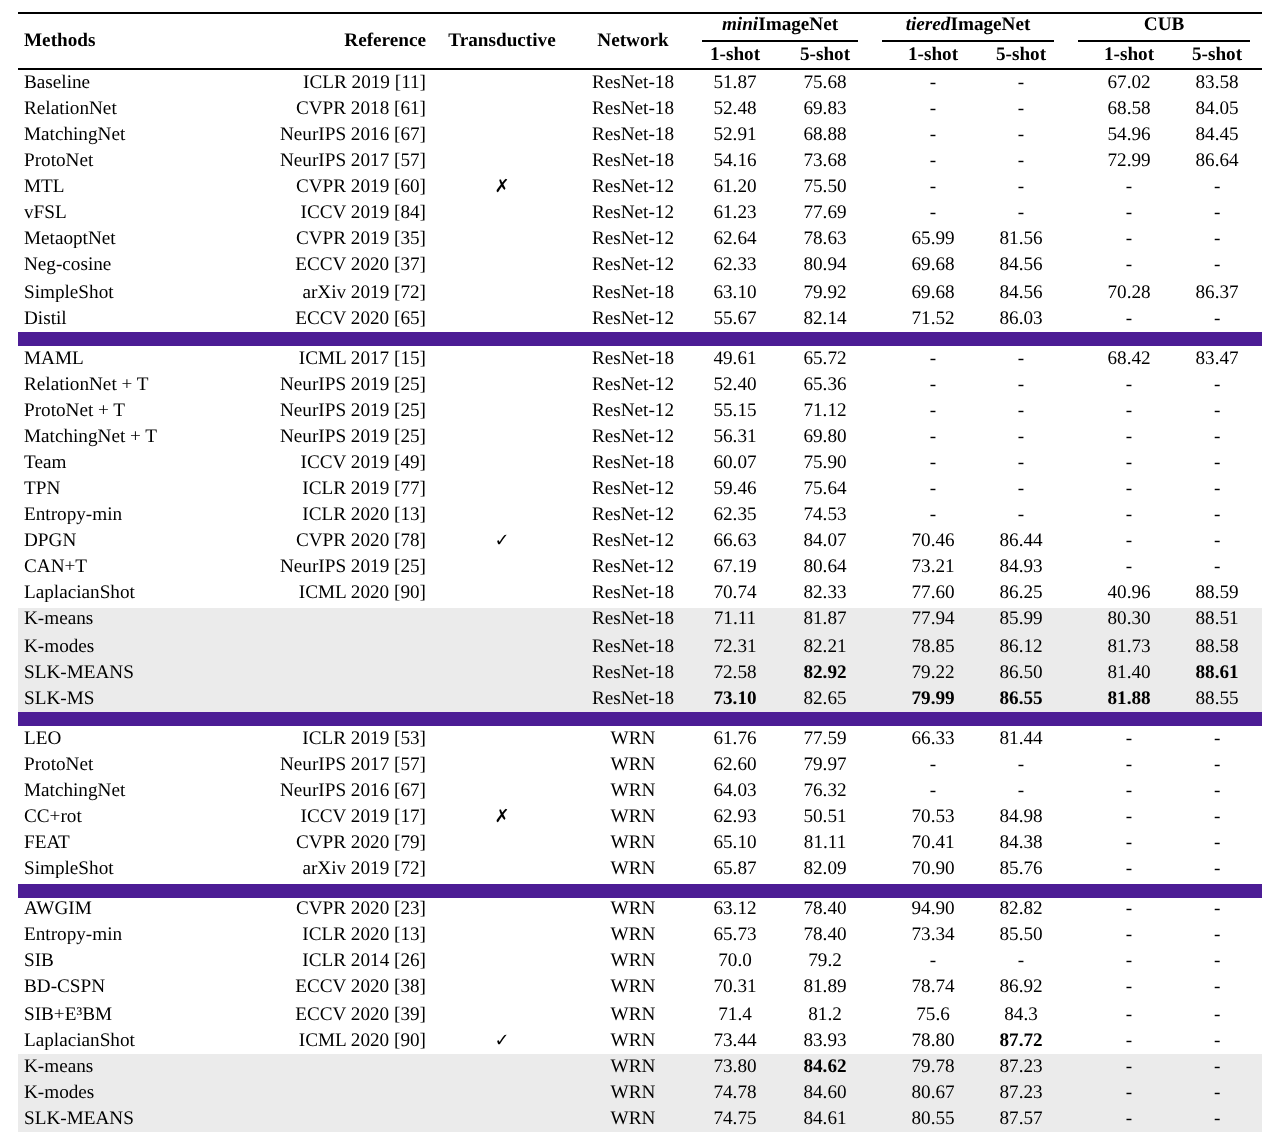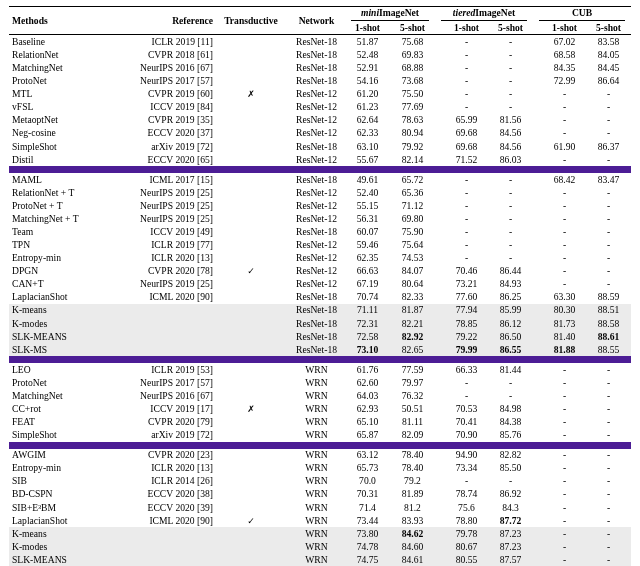--- a/index.html
+++ b/index.html
@@ -125,21 +125,21 @@
         </tr>
         <tr>
           <td>MatchingNet</td>
           <td>NeurIPS 2016 [67]</td>
           <td></td>
           <td>ResNet-18</td>
           <td>52.91</td>
           <td>68.88</td>
           <td>-</td>
           <td>-</td>
-          <td>84.35</td>
+          <td>54.96</td>
           <td>84.45</td>
         </tr>
         <tr>
           <td>ProtoNet</td>
           <td>NeurIPS 2017 [57]</td>
           <td></td>
           <td>ResNet-18</td>
           <td>54.16</td>
           <td>73.68</td>
           <td>-</td>
@@ -197,21 +197,21 @@
         </tr>
         <tr>
           <td>SimpleShot</td>
           <td>arXiv 2019 [72]</td>
           <td></td>
           <td>ResNet-18</td>
           <td>63.10</td>
           <td>79.92</td>
           <td>69.68</td>
           <td>84.56</td>
-          <td>61.90</td>
+          <td>70.28</td>
           <td>86.37</td>
         </tr>
         <tr>
           <td>Distil</td>
           <td>ECCV 2020 [65]</td>
           <td></td>
           <td>ResNet-12</td>
           <td>55.67</td>
           <td>82.14</td>
           <td>71.52</td>
@@ -329,21 +329,21 @@
         </tr>
         <tr>
           <td>LaplacianShot</td>
           <td>ICML 2020 [90]</td>
           <td></td>
           <td>ResNet-18</td>
           <td>70.74</td>
           <td>82.33</td>
           <td>77.60</td>
           <td>86.25</td>
-          <td>63.30</td>
+          <td>40.96</td>
           <td>88.59</td>
         </tr>
         <tr class="shaded">
           <td>K-means</td>
           <td></td>
           <td></td>
           <td>ResNet-18</td>
           <td>71.11</td>
           <td>81.87</td>
           <td>77.94</td>

